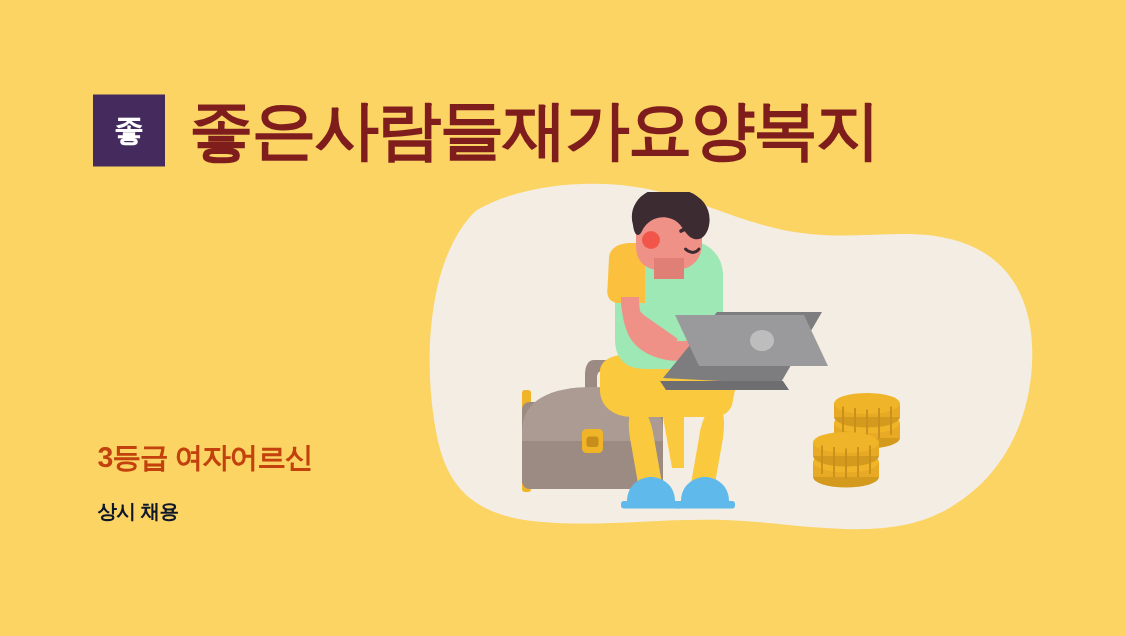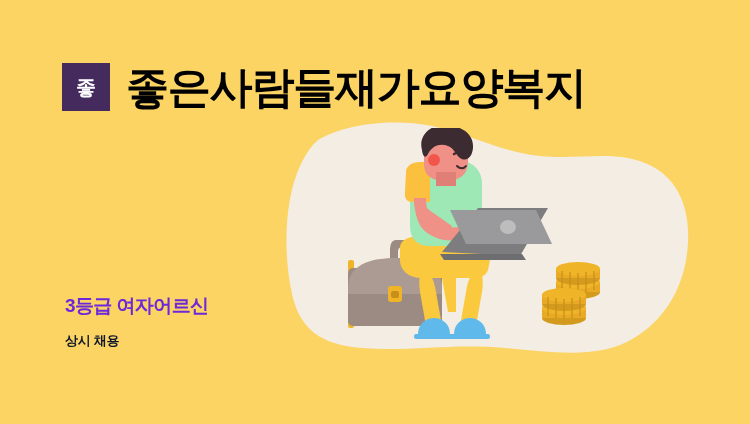--- a/index.html
+++ b/index.html
@@ -51,35 +51,35 @@
     flex: none;
   }
   #logo-badge-char {
     color: #FFFFFF;
     font-size: 20px;
     font-weight: bold;
     line-height: 1;
     letter-spacing: 0;
   }
   #brand-title {
-    color: #000000;
+    color: #7f1d1d;
     font-size: 43px;
     font-weight: bold;
     line-height: 1;
     letter-spacing: -1.2px;
     white-space: nowrap;
   }
   #subhead-block {
     position: absolute;
     left: 65px;
     top: 296px;
     z-index: 5;
   }
   #service-grade {
-    color: #6d28d9;
+    color: #c2410c;
     font-size: 19px;
     font-weight: bold;
     line-height: 1;
     letter-spacing: -0.6px;
     white-space: nowrap;
   }
   #hiring-status {
     margin-top: 19px;
     color: #0f172a;
     font-size: 13px;

